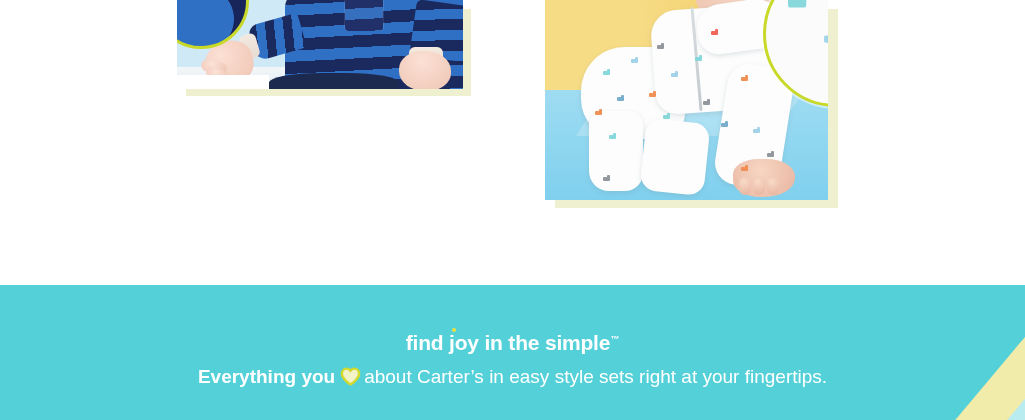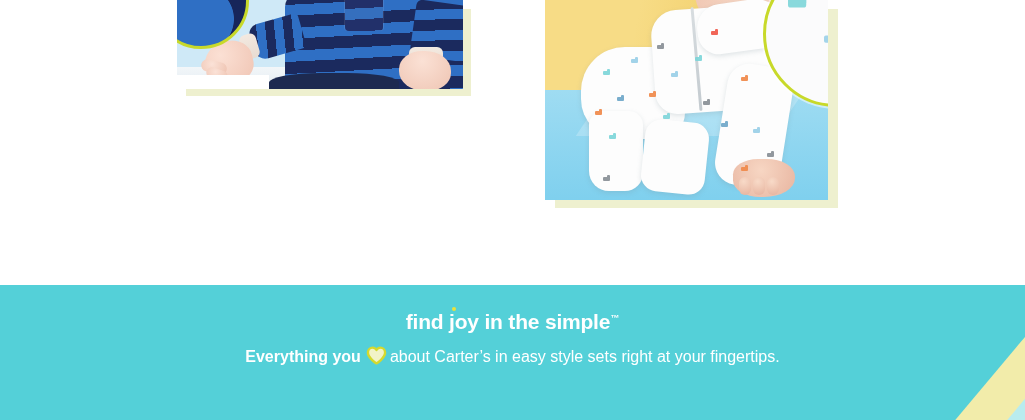--- a/index.html
+++ b/index.html
@@ -347,21 +347,21 @@
   }
   
   .stripe.r1 { left: 1040px; top: 34px; width: 46px; background: #f2ecaa; transform: rotate(40deg); }
   .stripe.r2 { left: 1092px; top: 34px; width: 22px; background: #b9ecef; transform: rotate(40deg); }
   .stripe.r3 { left: 1118px; top: 34px; width: 26px; background: #8fe0e6; transform: rotate(40deg); }
 
   .banner-inner {
     position: relative;
     z-index: 3;
     text-align: center;
-    padding-top: 26px;
+    padding-top: 47px;
   }
   .headline {
     margin: 0;
     color: #ffffff;
     font-size: 21px;
     font-weight: bold;
     letter-spacing: -0.2px;
     line-height: 1;
   }
   .headline .jword { position: relative; }
@@ -376,21 +376,21 @@
   }
   .headline .tm {
     font-size: 9px;
     vertical-align: super;
     font-weight: bold;
     letter-spacing: 0;
   }
   .subline {
     margin: 14px 0 0 0;
     color: #ffffff;
-    font-size: 16px;
+    font-size: 19px;
     font-weight: normal;
     line-height: 1;
     white-space: nowrap;
   }
   .subline .bold { font-weight: bold; }
   .heart-icon {
     display: inline-block;
     vertical-align: -3px;
     margin: 0 3px 0 5px;
   }

